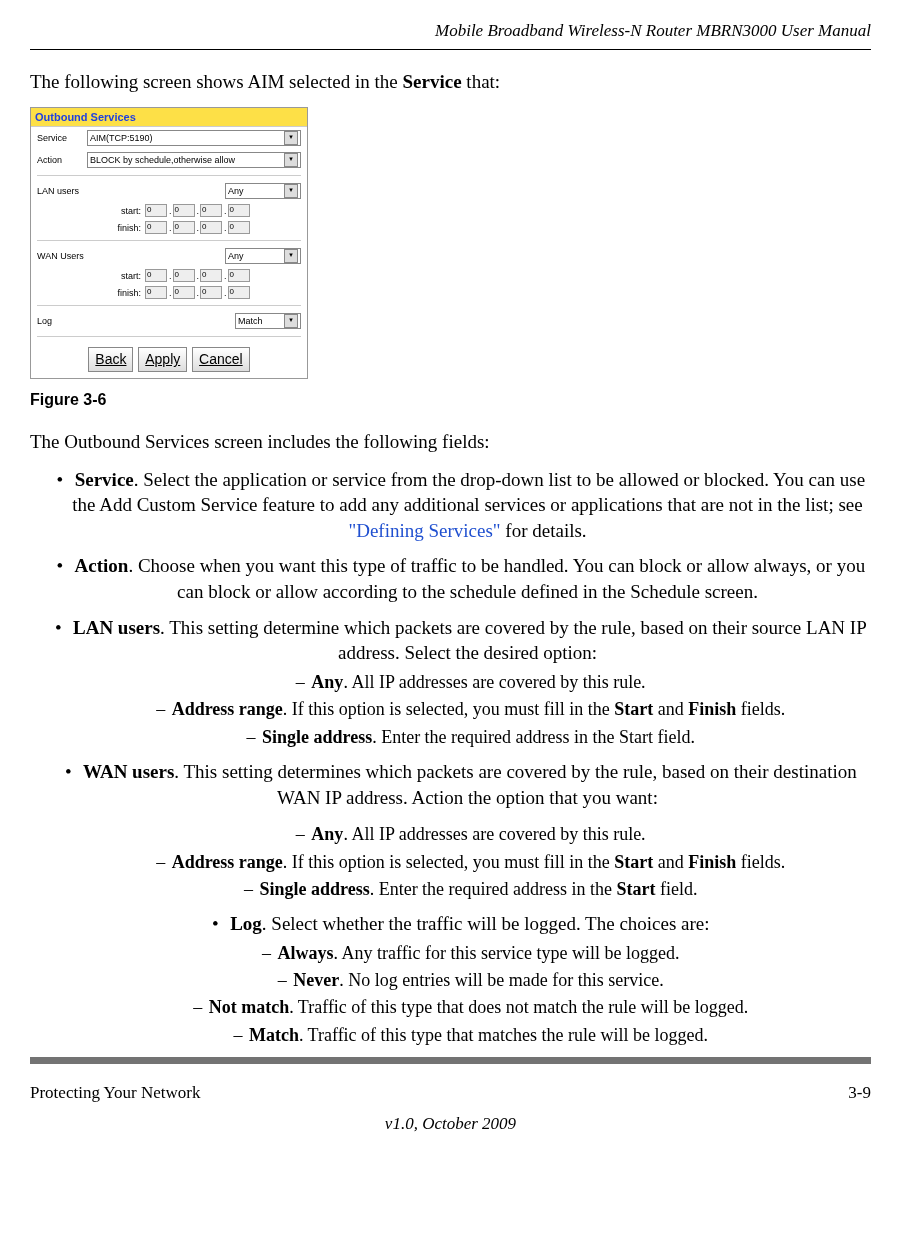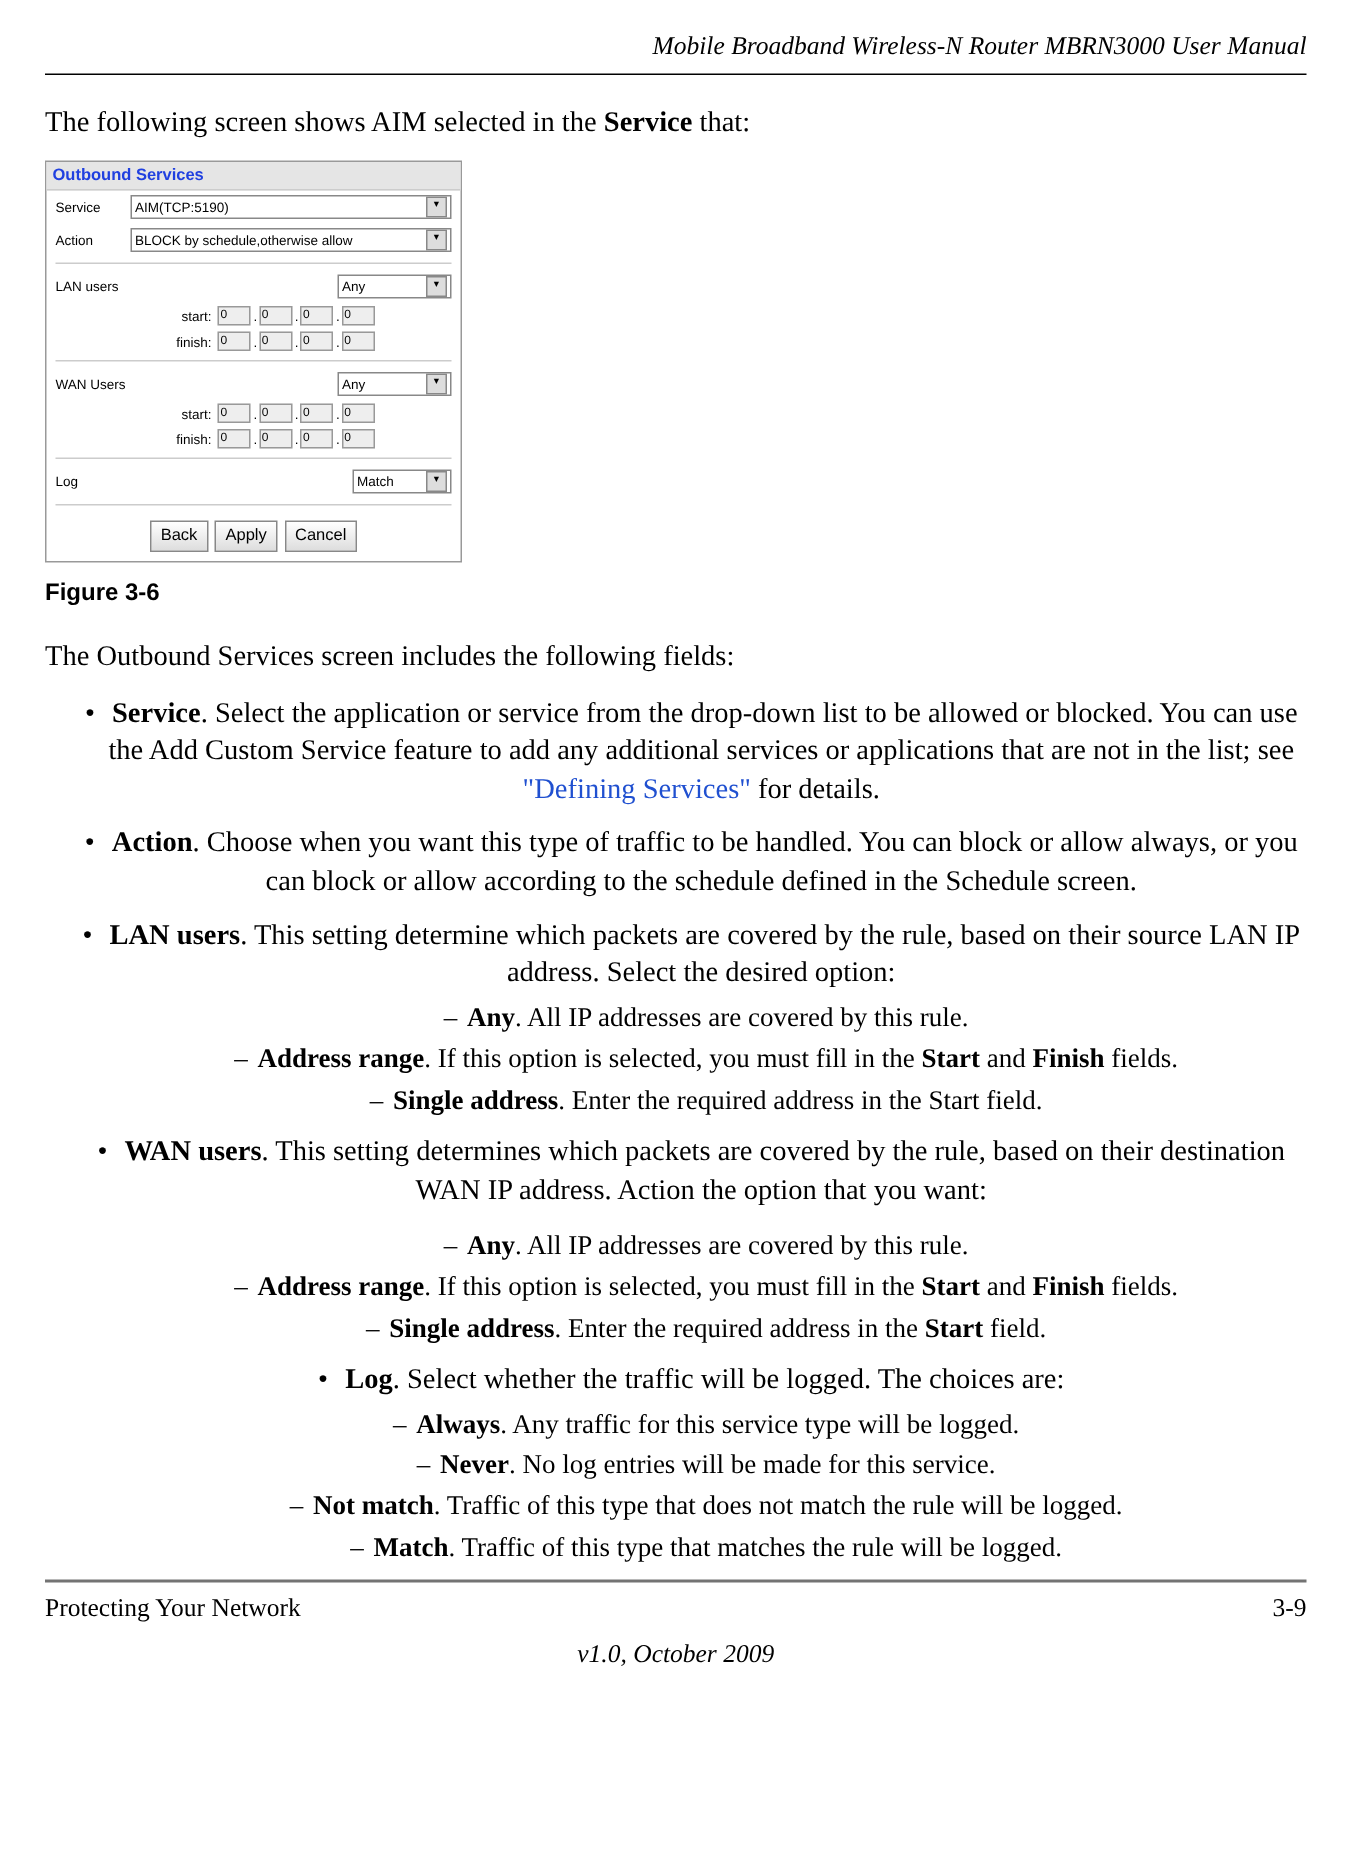--- a/index.html
+++ b/index.html
@@ -26,21 +26,21 @@
     }
     .screenshot-box {
       border: 1px solid #999;
       width: 276px;
       background: #fff;
       font-family: Arial, sans-serif;
       font-size: 10px;
       margin-bottom: 8px;
     }
     .screenshot-title {
-      background: #e5e5e5;
+      background: #fde047;
       color: #2040e0;
       font-weight: bold;
       padding: 2px 4px;
       border-bottom: 1px solid #ccc;
       font-size: 11px;
     }
     .form-row {
       display: flex;
       align-items: center;
       padding: 3px 6px;
@@ -96,26 +96,27 @@
     }
     .hr-line {
       border-top: 1px solid #ccc;
       margin: 4px 6px;
     }
     .btn-row {
       text-align: center;
       padding: 6px;
     }
     .ui-btn {
-      font-size: 11px;
+      font-size: 14px;
       padding: 2px 6px;
       margin: 0 1px;
       border: 1px solid #888;
       background: linear-gradient(#fff, #ddd);
       display: inline-block;
+      text-decoration: underline;
     }
     .figure-caption {
       font-family: Arial, sans-serif;
       font-weight: bold;
       font-size: 16px;
       margin: 10px 0 18px 0;
     }
     .body-para {
       font-size: 19px;
       margin: 12px 0;
@@ -152,23 +153,23 @@
     ul.inner > li::before {
       content: "–";
       display: inline-block;
       width: 22px;
       text-indent: 0;
     }
     .link {
       color: #2050d0;
     }
     .footer {
-      border-top: 2px solid #737373;
+      border-top: 7px solid #737373;
       margin-top: 8px;
-      padding-top: 6px;
+      padding-top: 18px;
       font-size: 17px;
     }
     .footer-row {
       display: flex;
       justify-content: space-between;
     }
     .footer-center {
       text-align: center;
       font-style: italic;
       margin-top: 8px;

